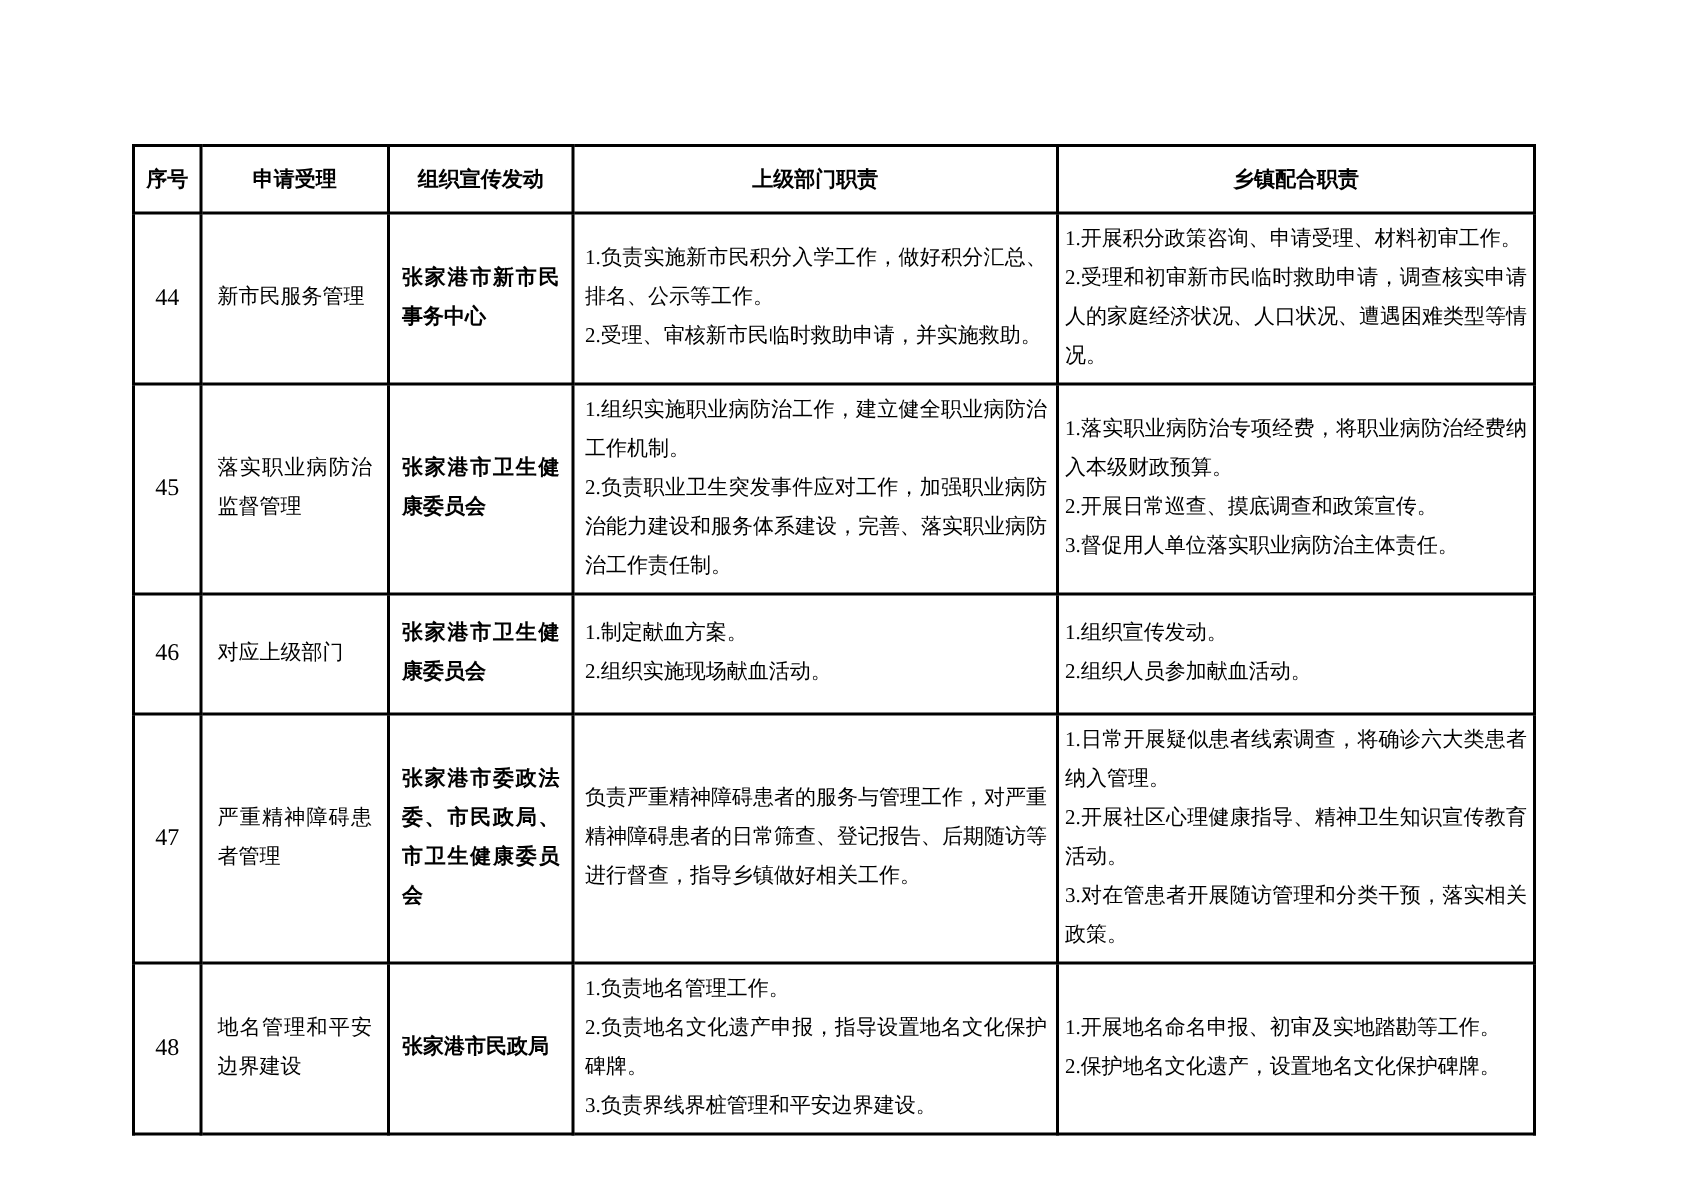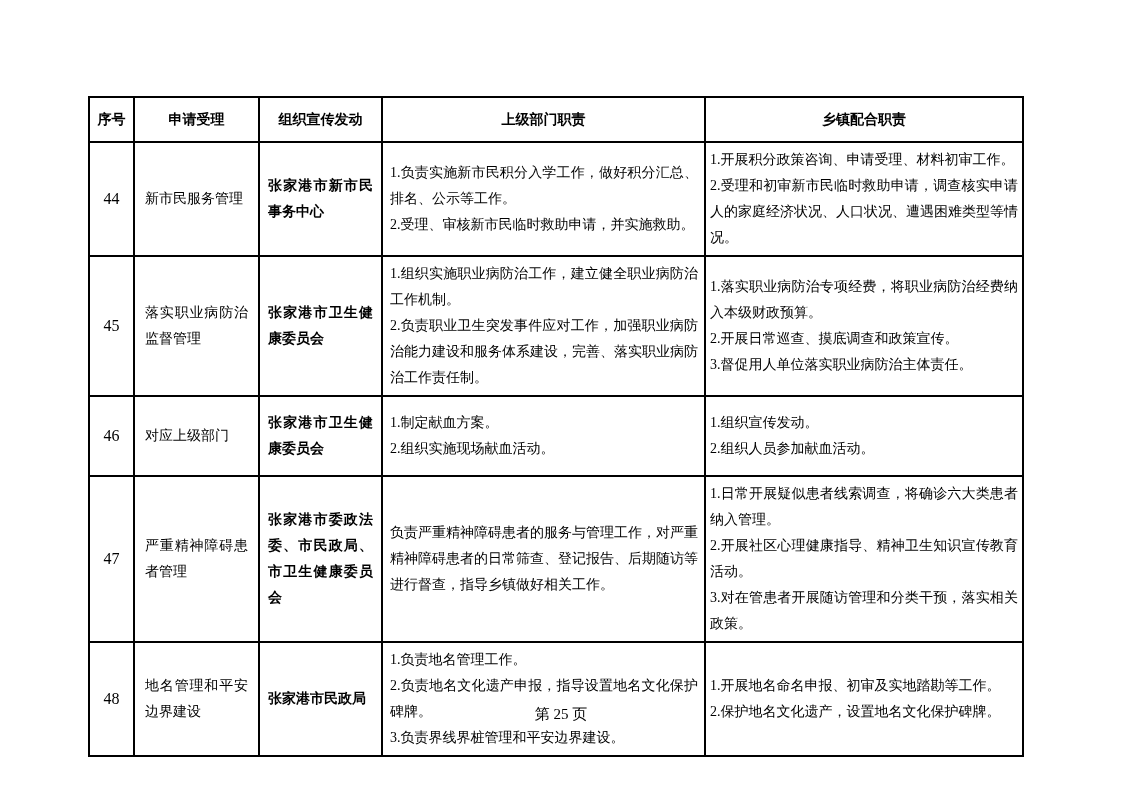--- a/index.html
+++ b/index.html
@@ -141,15 +141,14 @@
         <td class="c-dept">张家港市民政局</td>
         <td class="c-duty sup">1.负责地名管理工作。
 2.负责地名文化遗产申报，指导设置地名文化保护碑牌。
 3.负责界线界桩管理和平安边界建设。</td>
         <td class="c-duty town">1.开展地名命名申报、初审及实地踏勘等工作。
 2.保护地名文化遗产，设置地名文化保护碑牌。</td>
       </tr>
     </tbody>
   </table>
 
-  <div class="footer">第 25 页</div>
 
 </div>
 
 </body></html>

